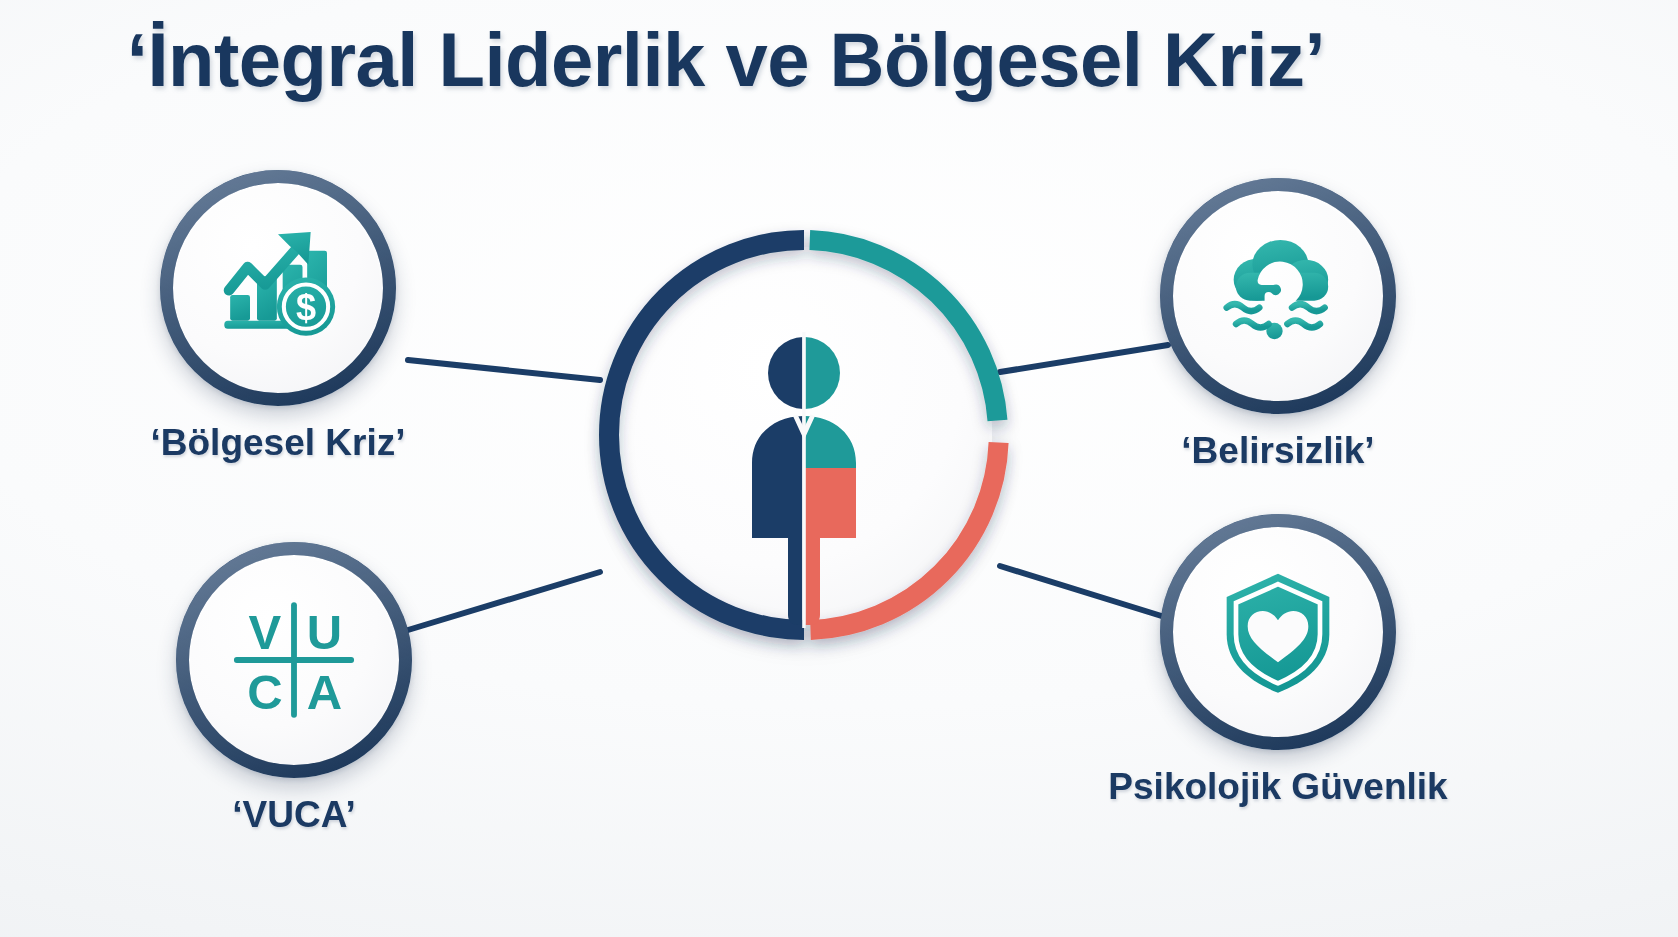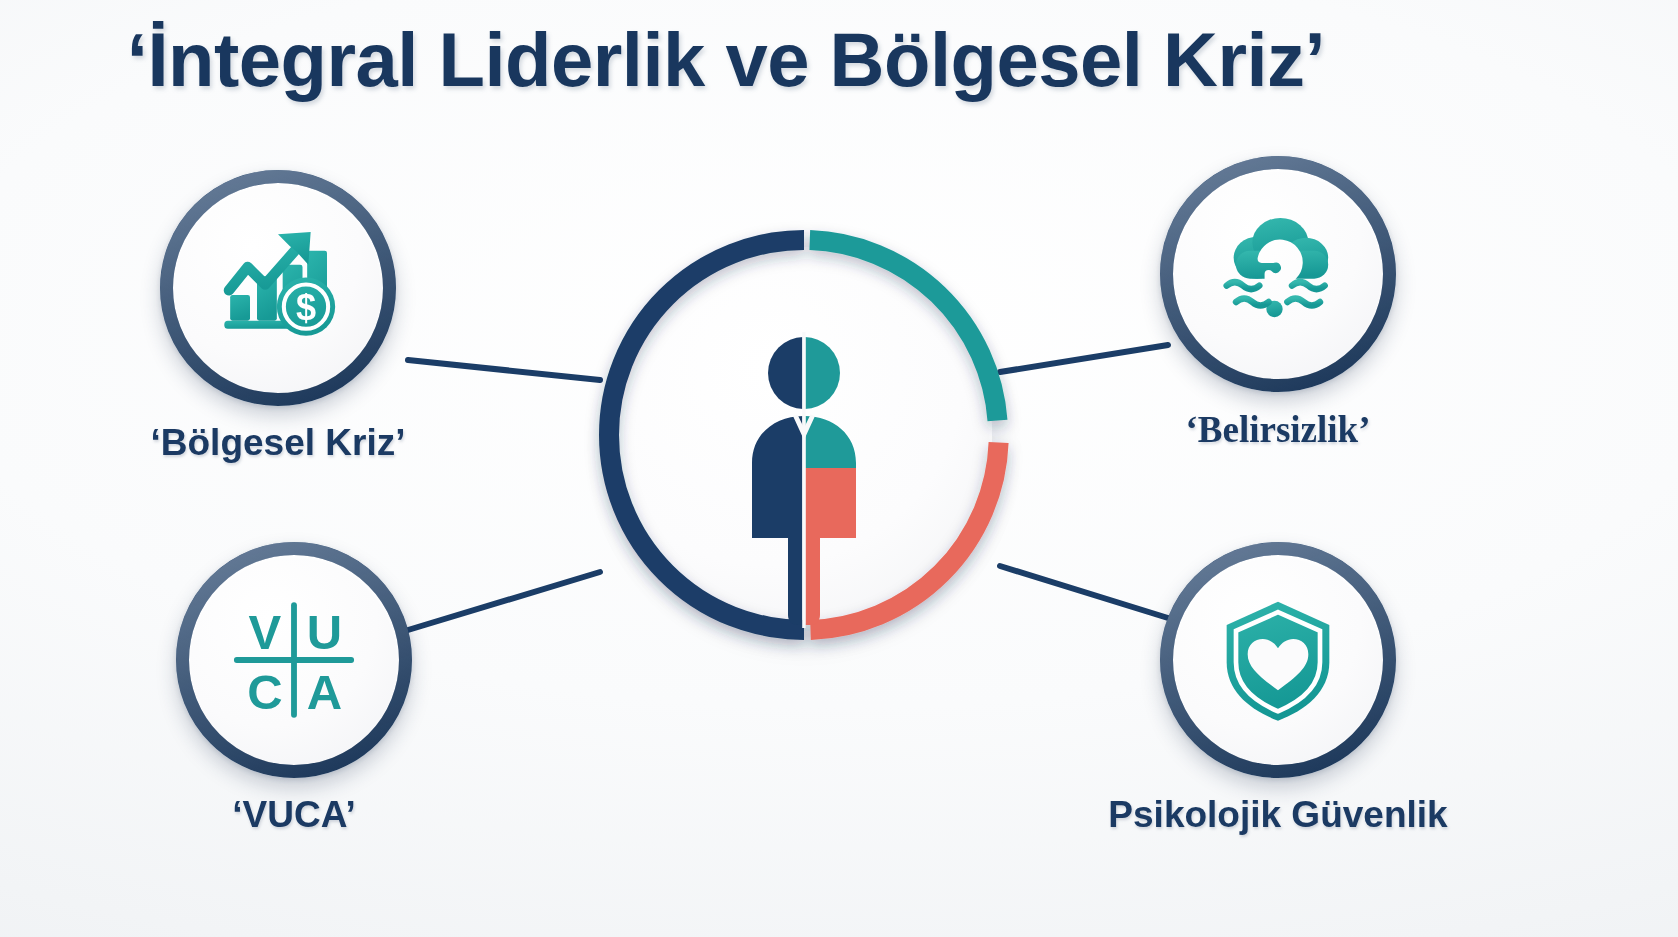--- a/index.html
+++ b/index.html
@@ -83,22 +83,22 @@
     font-weight: 700;
     color: #1b3a63;
     text-shadow: 1px 2px 3px rgba(120,135,155,0.32);
     white-space: nowrap;
   }
   .node.right .caption { }
 
   
   #node-bolgesel-kriz { left: 160px;  top: 170px; }
   #node-vuca          { left: 176px;  top: 542px; }
-  #node-belirsizlik   { left: 1160px; top: 156px; font-family: Liberation Serif, serif; }
-  #node-psikolojik    { left: 1160px; top: 542px; }
+  #node-belirsizlik   { left: 1160px; top: 178px; }
+  #node-psikolojik    { left: 1160px; top: 514px; }
 
   
   .node .caption {
     position: relative;
     left: 50%;
     transform: translateX(-50%);
     width: 700px;
   }
 
   

